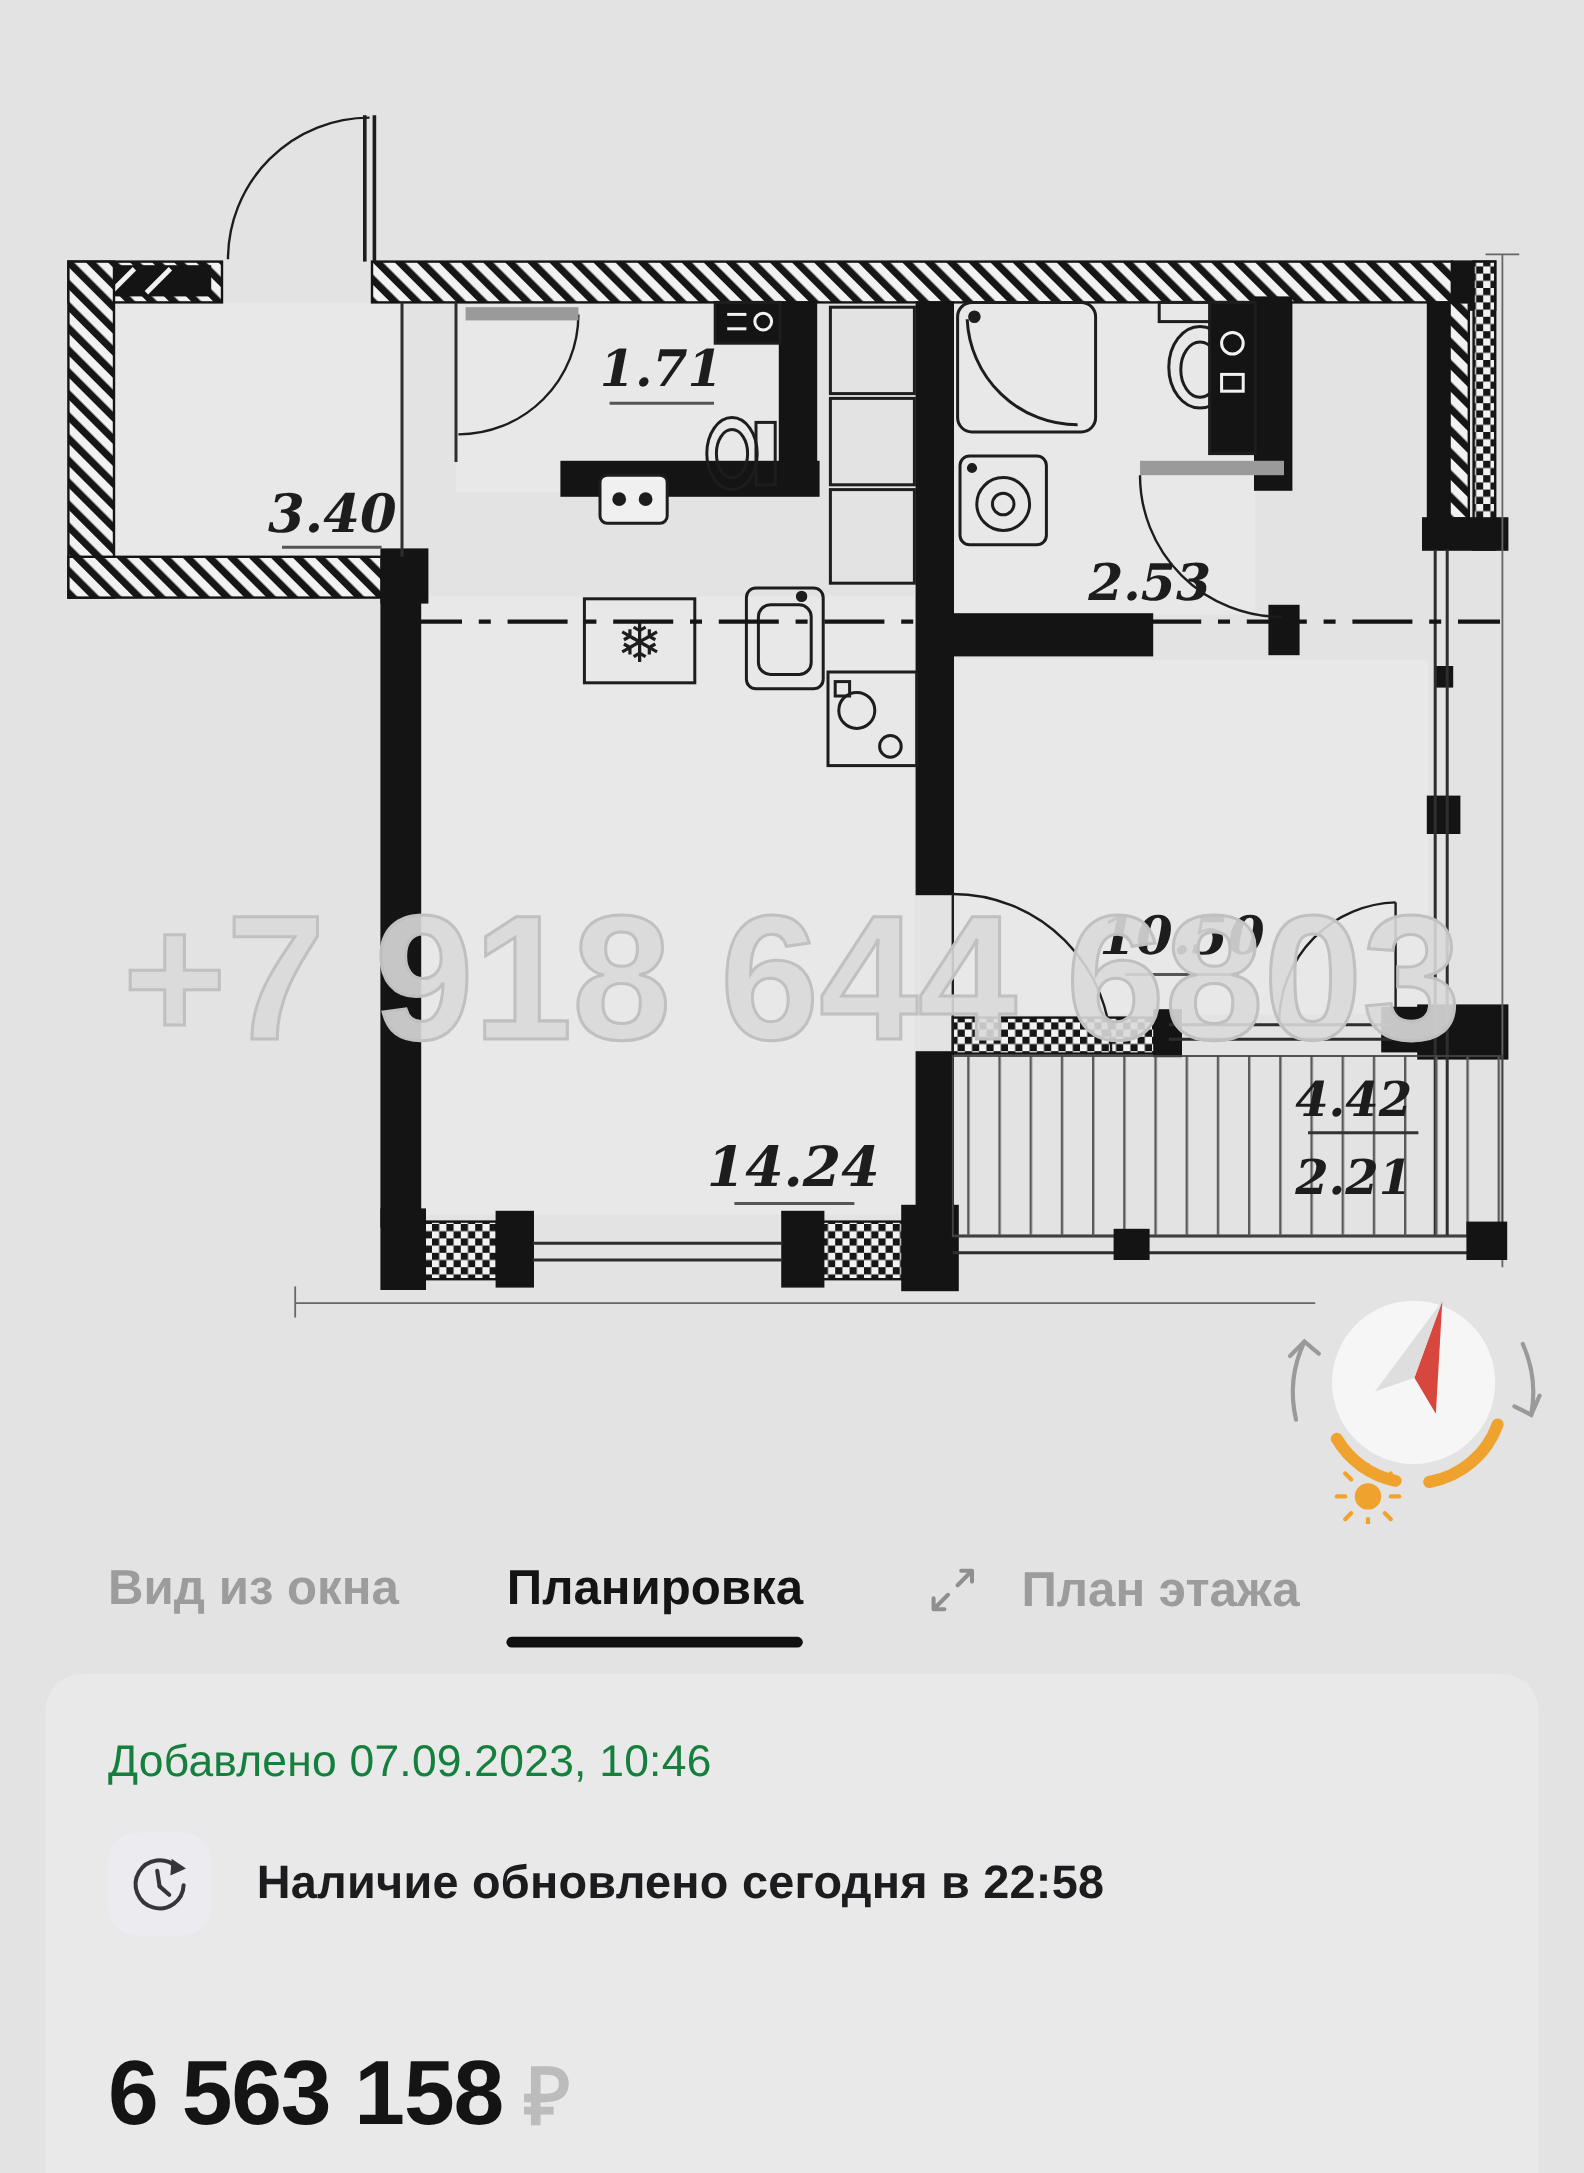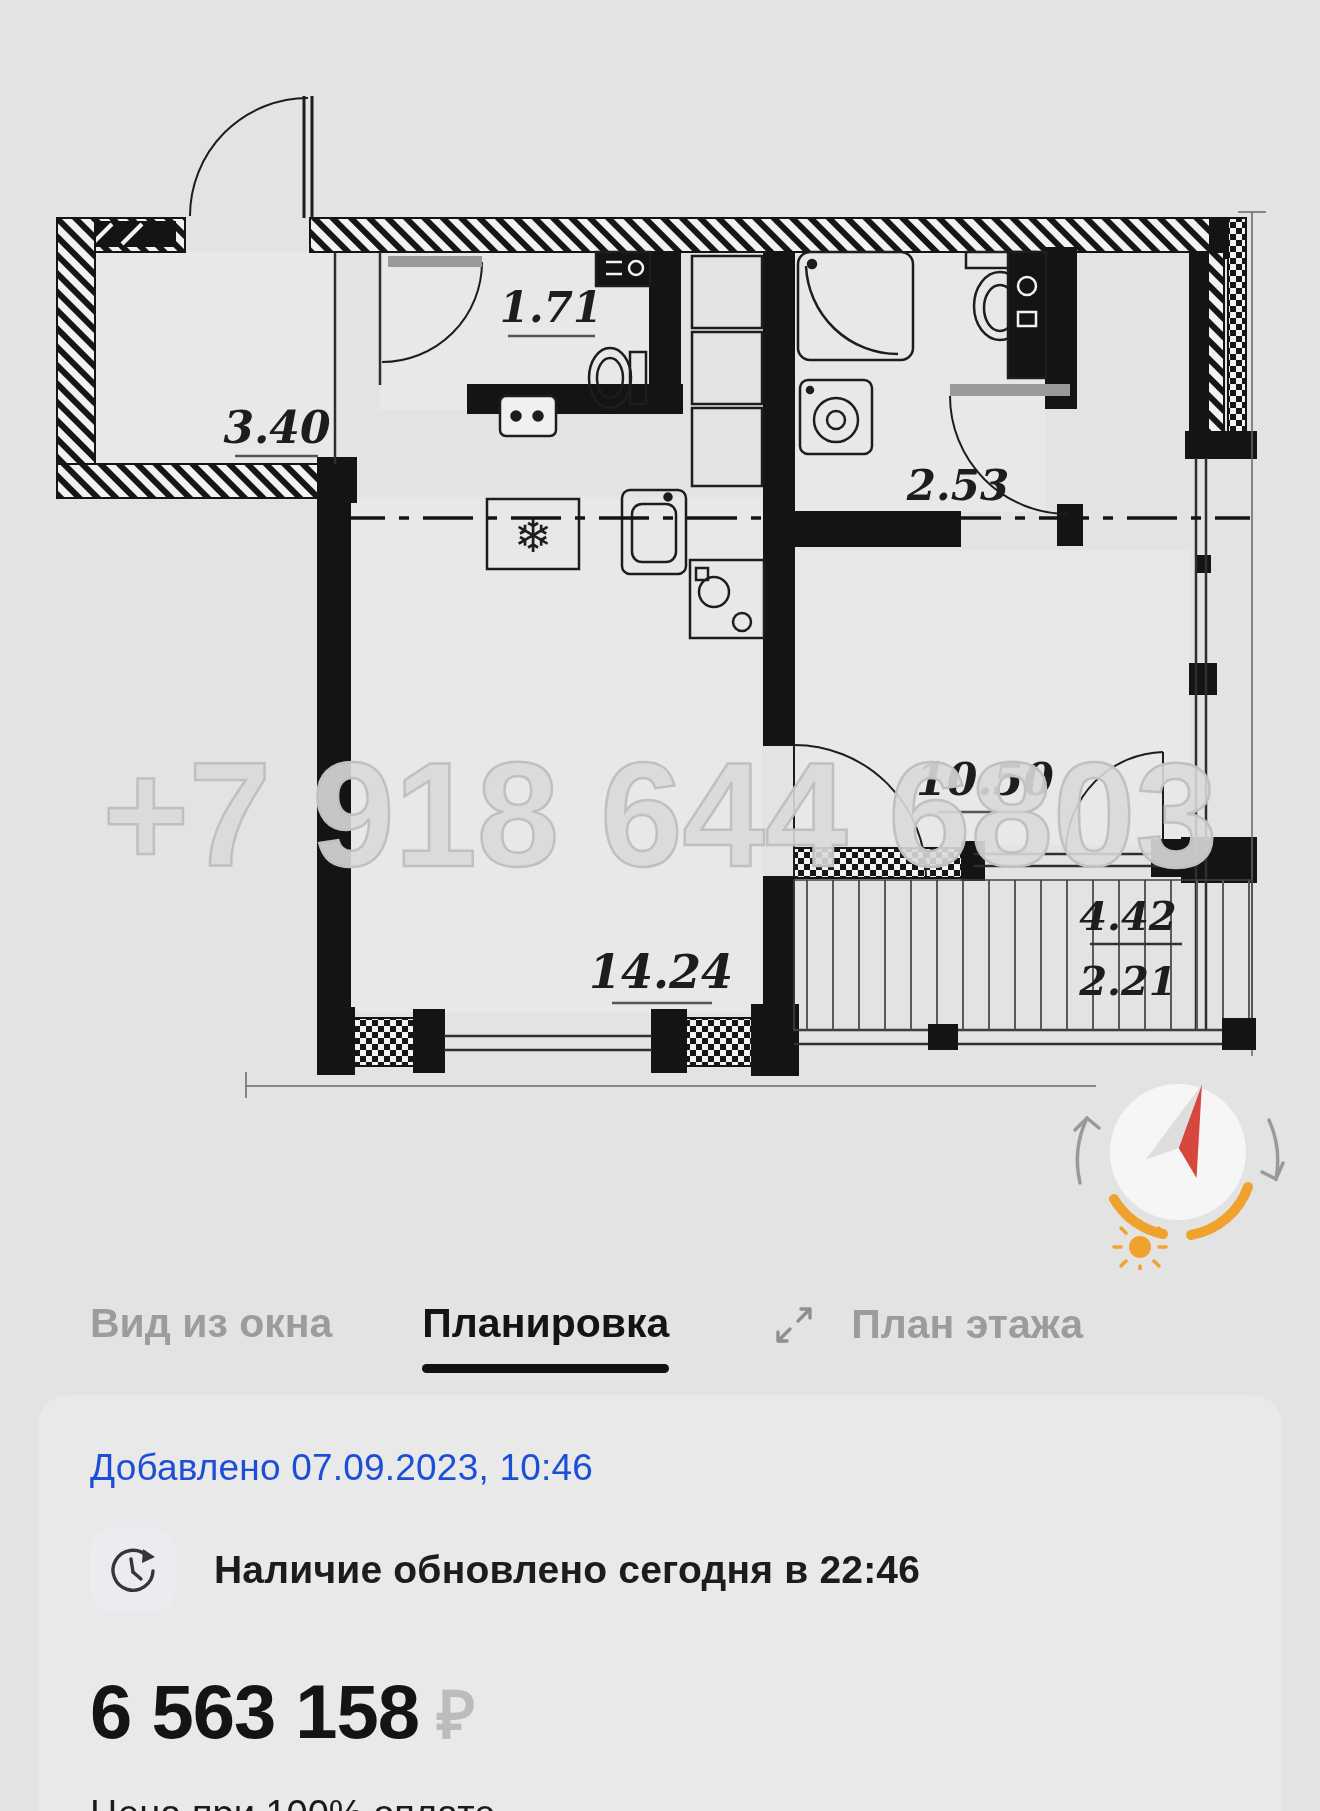--- a/index.html
+++ b/index.html
@@ -20,25 +20,25 @@
   .tab + .tab{margin-left:90px;}
   .tab-underline{position:absolute;left:0;right:0;bottom:0;height:9px;background:#101010;border-radius:5px;}
   .tab.with-icon{display:flex;align-items:center;margin-left:102px;}
   .tab .expand-ic{margin-right:34px;margin-top:2px;}
 
   
   .card{
     position:absolute;top:1395px;left:38px;width:1244px;height:640px;
     background:#e9e9e9;border-radius:30px;
   }
-  .added{margin:52px 0 0 52px;font-size:37px;color:#1d4ed8;letter-spacing:.2px;}
+  .added{margin:52px 0 0 52px;font-size:37px;color:#15803d;letter-spacing:.2px;}
   .avail-row{margin:38px 0 0 52px;display:flex;align-items:center;}
   .clock-badge{width:86px;height:86px;border-radius:24px;background:#ebebf0;display:flex;align-items:center;justify-content:center;flex:0 0 auto;}
   .avail-text{margin-left:38px;font-size:39px;font-weight:700;color:#1c1c1e;letter-spacing:.2px;}
-  .price-row{margin:54px 0 0 52px;display:flex;align-items:baseline;}
+  .price-row{margin:86px 0 0 52px;display:flex;align-items:baseline;}
   .price-amount{font-size:76px;font-weight:700;color:#141414;letter-spacing:-1px;}
   .price-currency{font-size:66px;font-weight:700;color:#bcbcbc;margin-left:18px;}
   .price-note{margin:36px 0 0 52px;font-size:38px;color:#1a1a1a;}
 
   
   .area-label{font-family:"DejaVu Serif", serif;font-style:italic;font-weight:700;fill:#1d1d1d;}
   .watermark{font-family:"Liberation Sans", sans-serif;font-weight:700;fill:#d9d9d9;fill-opacity:.9;stroke:#c0c0c0;stroke-width:2.5px;}
 </style>
 </head>
 <body>
@@ -300,20 +300,20 @@
     <span class="clock-badge">
       <svg width="52" height="52" viewBox="0 0 52 52">
         <g stroke="#35353b" stroke-width="3.4" fill="none" stroke-linecap="round">
           <path d="M 40 12 A 20 20 0 1 0 46 27"></path>
           <polygon points="36,5 48,13 35,19" fill="#35353b" stroke="none"></polygon>
           <line x1="26" y1="28" x2="24" y2="15"></line>
           <line x1="26" y1="28" x2="34" y2="35"></line>
         </g>
       </svg>
     </span>
-    <span class="avail-text">Наличие обновлено сегодня в 22:46</span>
+    <span class="avail-text">Наличие обновлено сегодня в 22:58</span>
   </div>
   <div class="price-row">
     <span class="price-amount">6 563 158</span>
     <span class="price-currency">₽</span>
   </div>
   <div class="price-note">Цена при 100% оплате</div>
 </div>
 
 </body></html>

